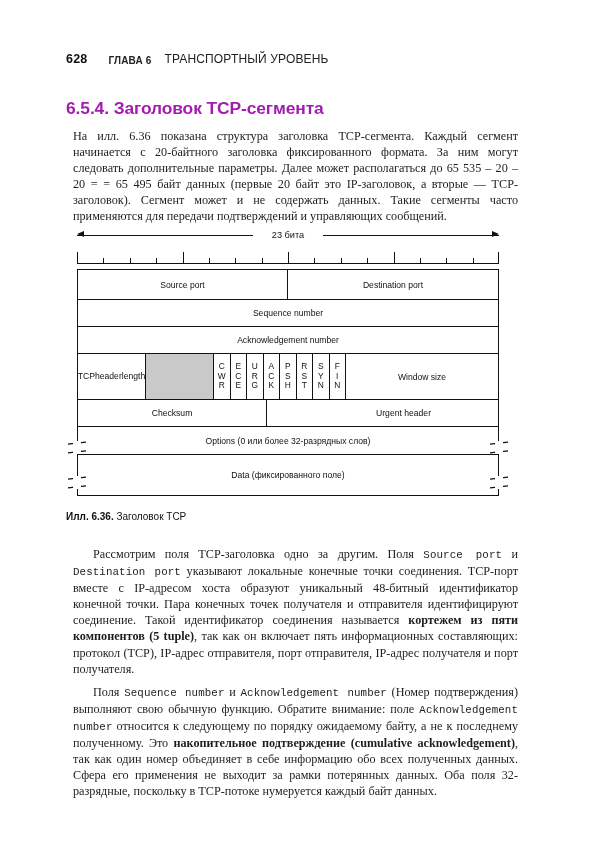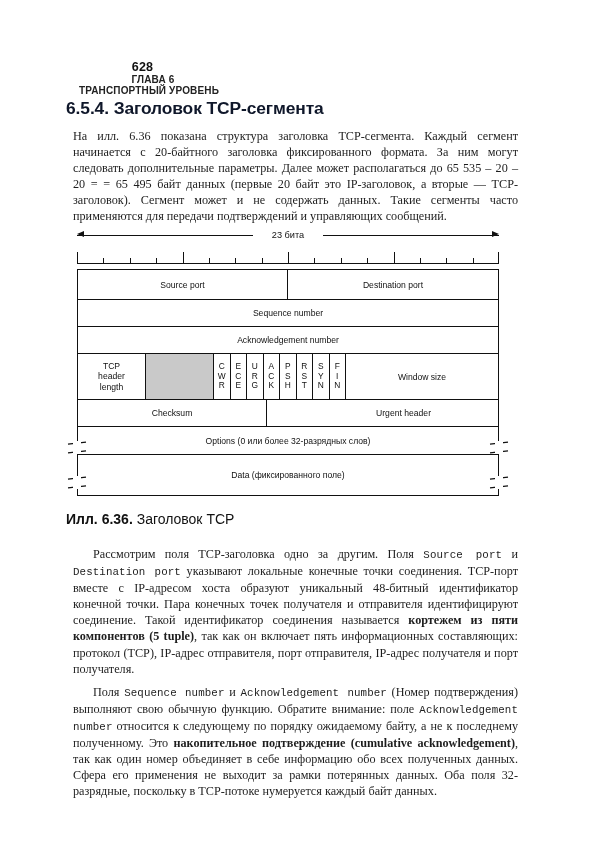--- a/index.html
+++ b/index.html
@@ -20,58 +20,57 @@
     position: absolute;
     left: 0; top: 0;
     width: 600px;
     height: 848px;
   }
 
   
   .running-head {
     position: absolute;
     left: 66px;
-    top: 60px;
+    top: 52px;
     display: flex;
-    align-items: center;
+    align-items: flex-end;
     font-family: "Liberation Sans", sans-serif;
     white-space: nowrap;
-    flex-direction: column;
   }
   .folio {
     font-weight: bold;
     font-size: 12.5px;
     letter-spacing: 0.2px;
     color: #111;
   }
   .rh-chapter {
     margin-left: 21px;
     font-size: 10px;
     font-weight: 600;
     letter-spacing: 0.15px;
     color: #222;
   }
   .rh-title {
     margin-left: 13px;
-    font-size: 10px;
-    font-weight: 700;
+    font-size: 12px;
+    font-weight: 400;
     letter-spacing: 0.15px;
     color: #222;
   }
 
   
   .section-heading {
     position: absolute;
     left: 66px;
     top: 86px;
     font-family: "Liberation Sans", sans-serif;
     font-weight: bold;
     font-size: 17.4px;
     letter-spacing: -0.1px;
-    color: #0f172a;
+    color: #a21caf;
     white-space: nowrap;
   }
 
   
   .body-block {
     position: absolute;
     left: 66px;
     width: 459px;
     font-family: "Liberation Serif", serif;
     font-size: 12.2px;
@@ -209,21 +208,21 @@
   .row-ack      { height: 27px; }
   .row-flags    { height: 46px; }
   .row-cksum    { height: 27px; gap: 42px; }
   .row-options  { height: 28px; }
   .row-data     { height: 40px; }
 
   .half { width: 50%; }
   .full { width: 100%; }
 
   .cell-multiline {
-    flex-direction: column;
+    flex-direction: row;
     line-height: 10.5px;
   }
 
   
   .cell-hdrlen { width: 68px; }
   .cell-reserved {
     width: 68px;
     background: #c9c9c9;
   }
   .cell-flag {
@@ -250,21 +249,21 @@
     height: 13px;
     background: #fff;
   }
 
   
   .fig-caption {
     position: absolute;
     left: 0px;
     top: 283px;
     font-family: "Liberation Sans", sans-serif;
-    font-size: 14px;
+    font-size: 10px;
     color: #111;
     white-space: nowrap;
   }
   .fig-caption .num { font-weight: bold; }
 </style>
 </head>
 <body>
 
 <div class="page">
 

